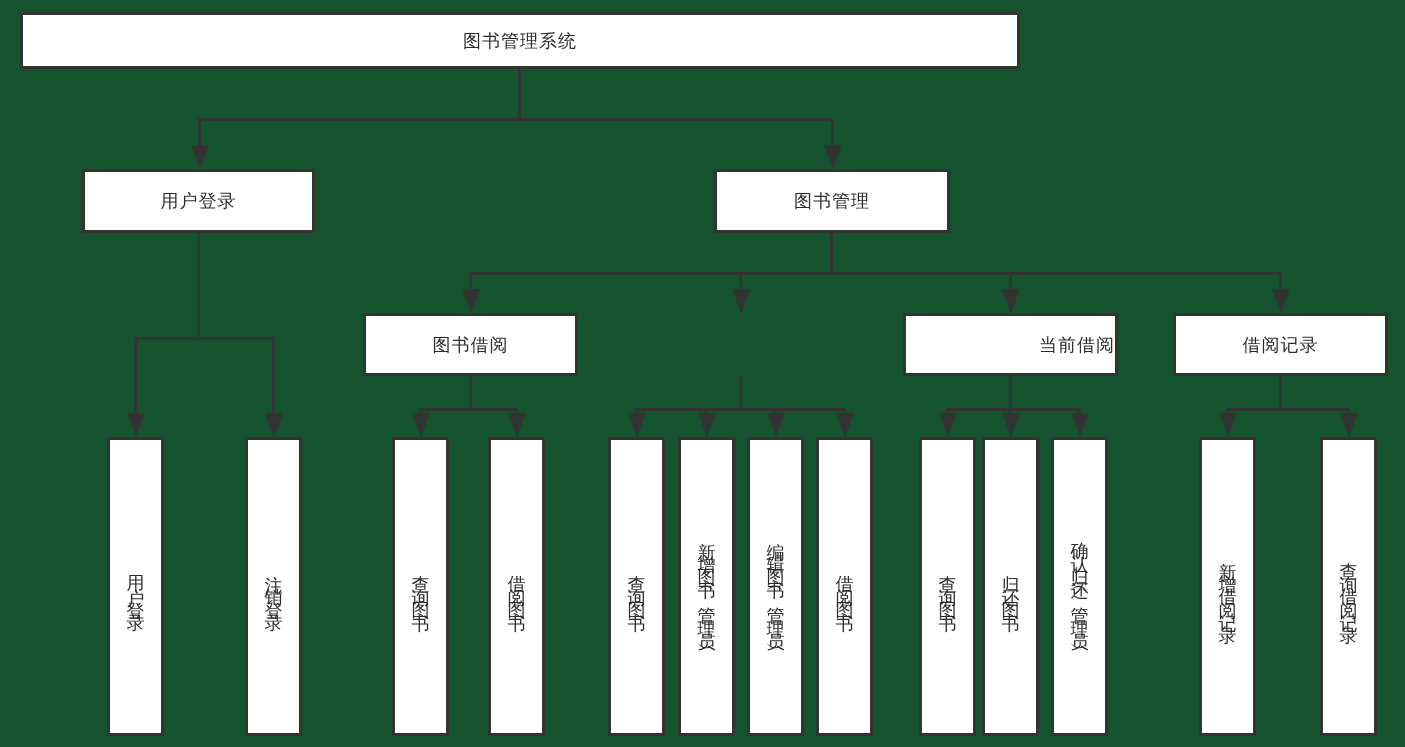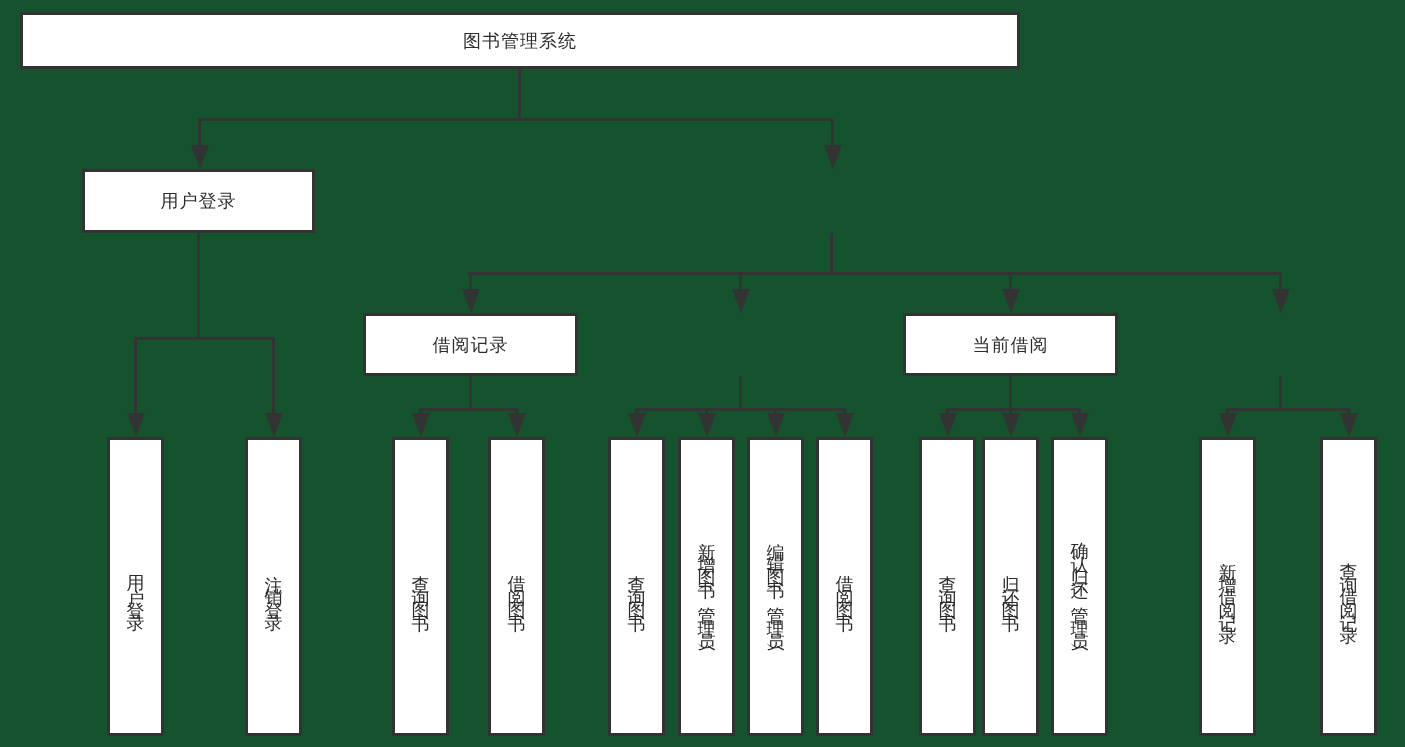--- a/index.html
+++ b/index.html
@@ -77,44 +77,50 @@
   <div class="vl" style="left:518px; top:69px; height:52px;"></div>
   <div class="hl" style="left:198px; top:118px; width:635px;"></div>
   <div class="vl" style="left:198px; top:121px; height:26px;"></div>
   <div class="arr" style="left:191px; top:145px;"></div>
   <div class="vl" style="left:831px; top:121px; height:26px;"></div>
   <div class="arr" style="left:824px; top:145px;"></div>
 
   <div class="node" style="left:82px; top:169px; width:233px; height:64px;">
     <span>用户登录</span>
   </div>
+  <div class="node" style="left:714px; top:169px; width:236px; height:64px;">
+    <span>图书管理</span>
+  </div>
 
   <div class="vl" style="left:197px; top:233px; height:107px;"></div>
   <div class="hl" style="left:134px; top:337px; width:141px;"></div>
   <div class="vl" style="left:134px; top:340px; height:76px;"></div>
   <div class="arr" style="left:127px; top:413px;"></div>
   <div class="vl" style="left:272px; top:340px; height:76px;"></div>
   <div class="arr" style="left:265px; top:413px;"></div>
 
   <div class="vl" style="left:830px; top:233px; height:42px;"></div>
   <div class="hl" style="left:468px; top:272px; width:814px;"></div>
   <div class="vl" style="left:469px; top:275px; height:16px;"></div>
   <div class="arr" style="left:462px; top:289px;"></div>
   <div class="vl" style="left:739px; top:275px; height:16px;"></div>
   <div class="arr" style="left:732px; top:289px;"></div>
   <div class="vl" style="left:1009px; top:275px; height:16px;"></div>
   <div class="arr" style="left:1002px; top:289px;"></div>
   <div class="vl" style="left:1279px; top:275px; height:16px;"></div>
   <div class="arr" style="left:1272px; top:289px;"></div>
 
   <div class="node" style="left:363px; top:313px; width:215px; height:63px;">
+    <span>图书借阅</span>
+  </div>
+  <div class="node" style="left:903px; top:313px; width:215px; height:63px;justify-content:flex-end;">
+    <span>当前借阅</span>
+  </div>
+  <div class="node" style="left:1173px; top:313px; width:215px; height:63px;">
     <span>借阅记录</span>
-  </div>
-  <div class="node" style="left:903px; top:313px; width:215px; height:63px;">
-    <span>当前借阅</span>
   </div>
 
   <div class="vl" style="left:469px; top:376px; height:35px;"></div>
   <div class="hl" style="left:419px; top:408px; width:99px;"></div>
   <div class="vl" style="left:419px; top:411px; height:6px;"></div>
   <div class="arr" style="left:412px; top:413px;"></div>
   <div class="vl" style="left:515px; top:411px; height:6px;"></div>
   <div class="arr" style="left:508px; top:413px;"></div>
 
   <div class="vl" style="left:739px; top:376px; height:35px;"></div>

